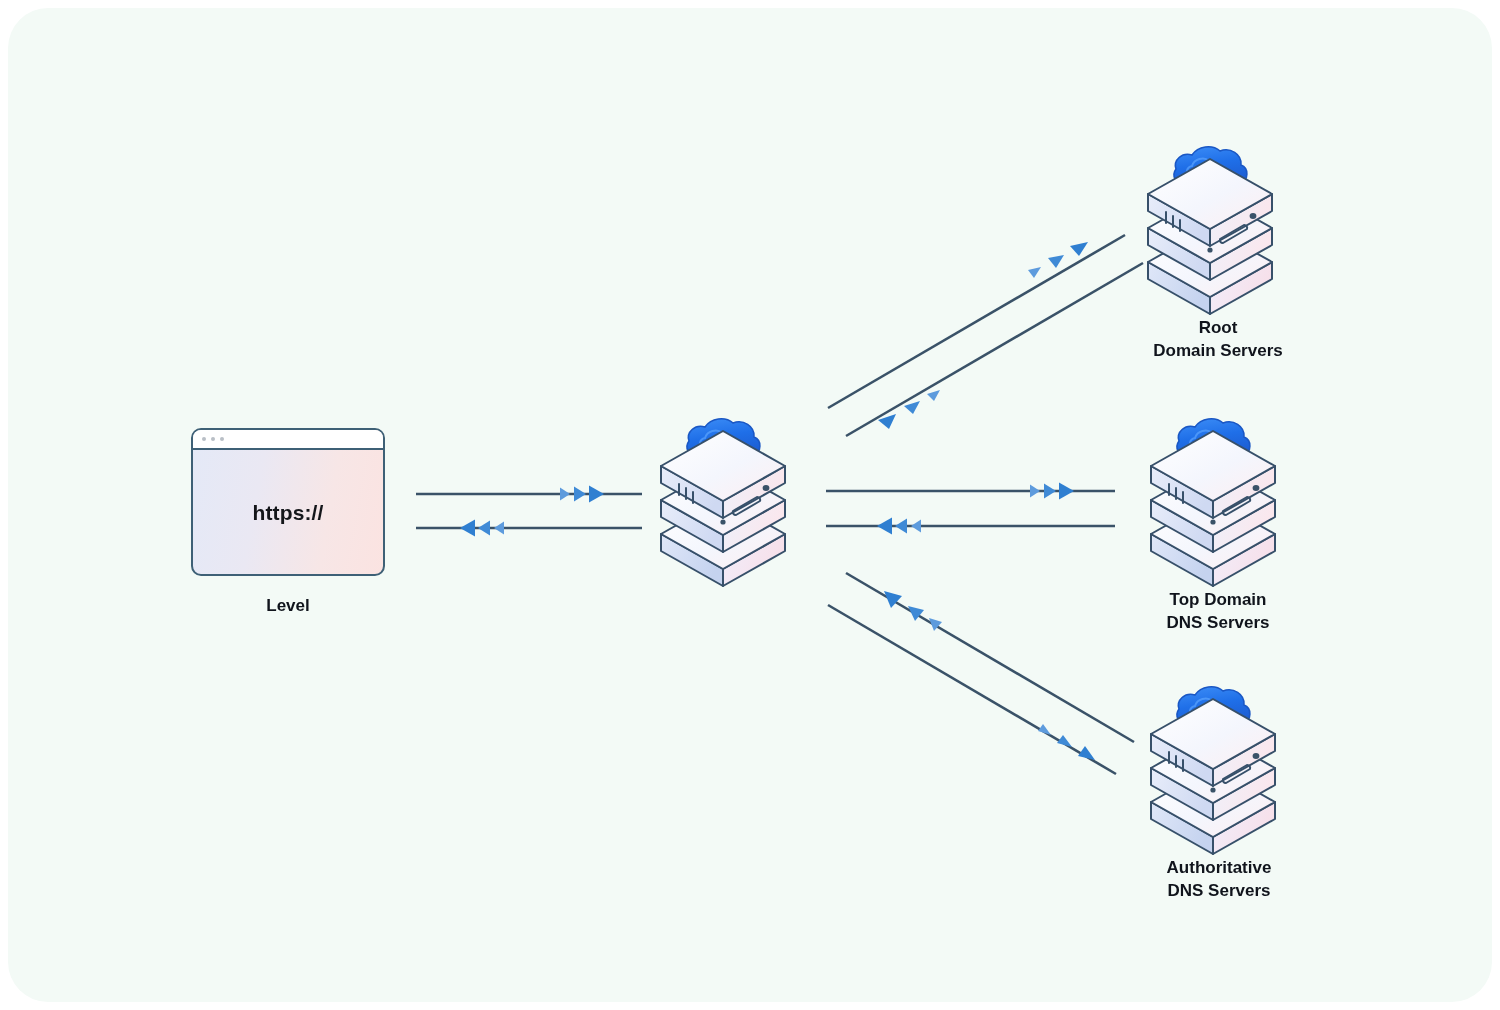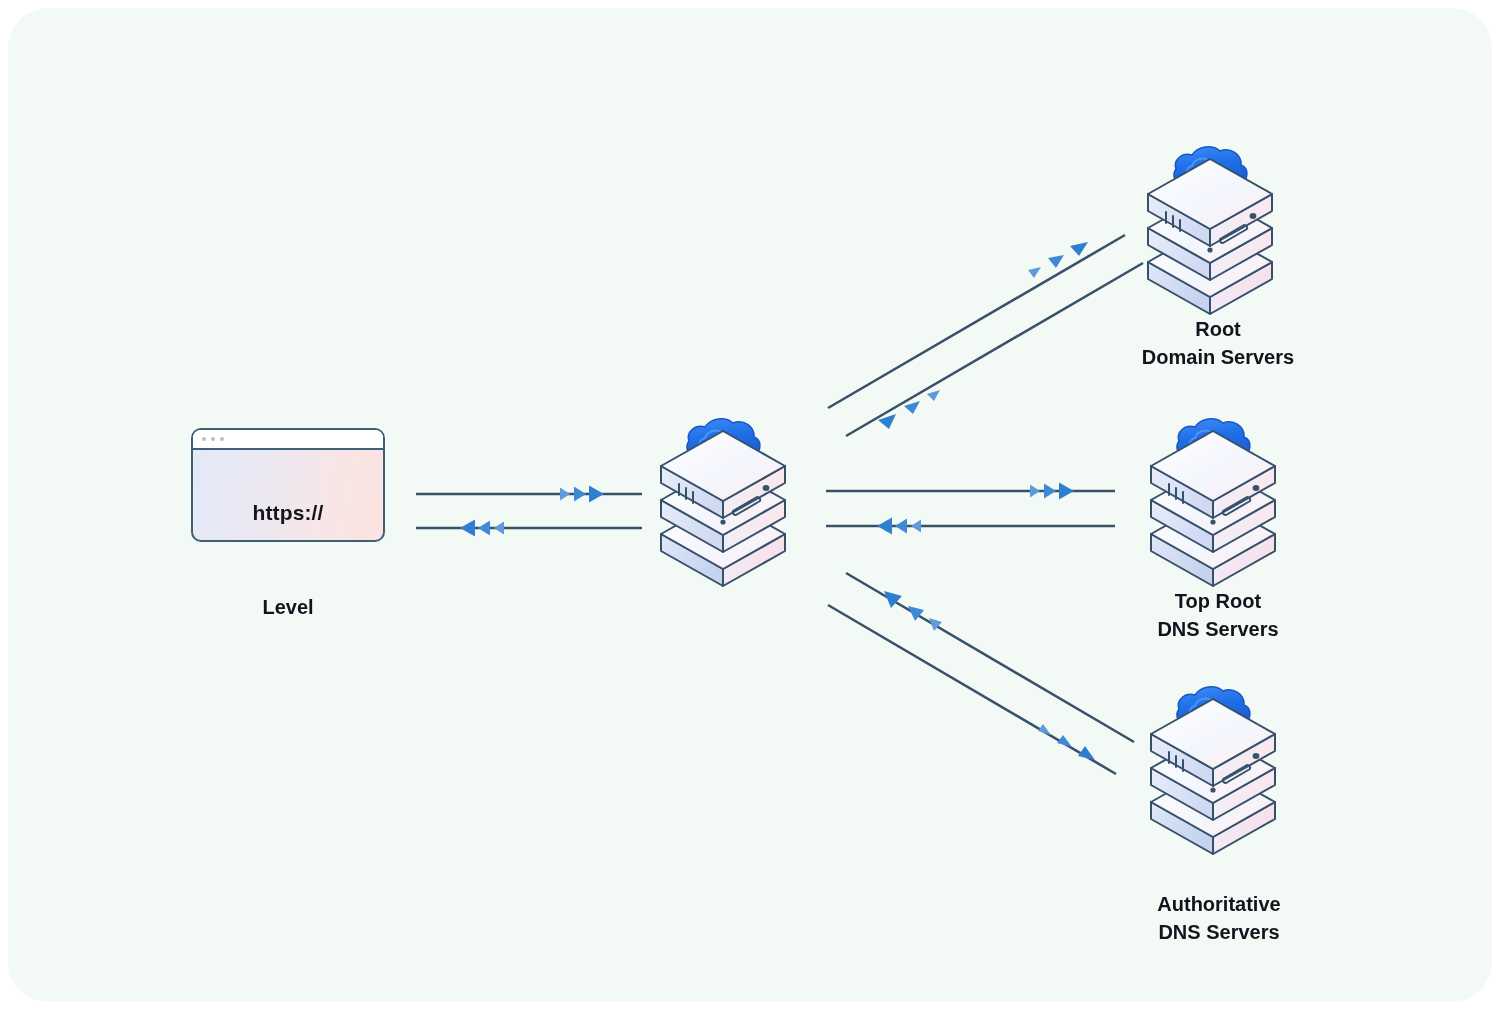--- a/index.html
+++ b/index.html
@@ -12,47 +12,47 @@
   #canvas{
     position:absolute;left:8px;top:8px;
     width:1484px;height:994px;
     background:#f3faf6;
     border-radius:40px;
     overflow:hidden;
   }
 
   
   #client-window{
-    position:absolute;left:183px;top:420px;width:194px;height:114px;
+    position:absolute;left:183px;top:420px;width:194px;height:148px;
     border:2.5px solid #3e6076;border-radius:10px;
     background:linear-gradient(100deg,#e4e9f7 0%,#eae8f3 35%,#f7e6e6 70%,#fbe3e1 100%);
     box-sizing:border-box;overflow:hidden;
   }
   #client-titlebar{
     height:20px;background:#ffffff;border-bottom:2px solid #3e6076;
     display:flex;align-items:center;padding-left:9px;gap:5px;box-sizing:border-box;
   }
   .tdot{width:4px;height:4px;border-radius:50%;background:#b9bfc6;}
   #client-url{
     position:absolute;left:0;top:20px;width:100%;height:126px;
     display:flex;align-items:center;justify-content:center;
     font-size:21px;font-weight:bold;color:#14161a;letter-spacing:.1px;
   }
   .caption{
     position:absolute;text-align:center;
-    font-size:20px;font-weight:bold;color:#10141c;line-height:1.38;
+    font-size:17px;font-weight:bold;color:#10141c;line-height:1.38;
     white-space:pre-line;
   }
 
   
   #cap-client{left:180px;top:586px;width:200px;}
   #cap-resolver{left:610px;top:580px;width:222px;}
   #cap-root{left:1100px;top:308px;width:220px;}
   #cap-tld{left:1100px;top:580px;width:220px;}
-  #cap-auth{left:1095px;top:848px;width:232px;margin-top:35px;}
+  #cap-auth{left:1095px;top:848px;width:232px;}
 
   
   svg.layer{position:absolute;left:0;top:0;width:1484px;height:994px;overflow:visible;}
   .wire{stroke:#3a5268;stroke-width:2.6;fill:none;stroke-linecap:butt;}
   .ahead{fill:#2f7fd1;}
   .ahead.faint{fill:#5d9bdd;}
   .ahead.mid{fill:#3f8ad6;}
 </style>
 </head>
 <body>
@@ -210,18 +210,18 @@
     <g transform="translate(1205,470)">
       <use href="#serverStack"></use>
     </g>
     <g transform="translate(1205,738)">
       <use href="#serverStack"></use>
     </g>
   </svg>
 
   <div class="caption" id="cap-root">Root
 Domain Servers</div>
-  <div class="caption" id="cap-tld">Top Root
+  <div class="caption" id="cap-tld">Top Domain
 DNS Servers</div>
   <div class="caption" id="cap-auth">Authoritative
 DNS Servers</div>
 
 </div>
 
 </body></html>

